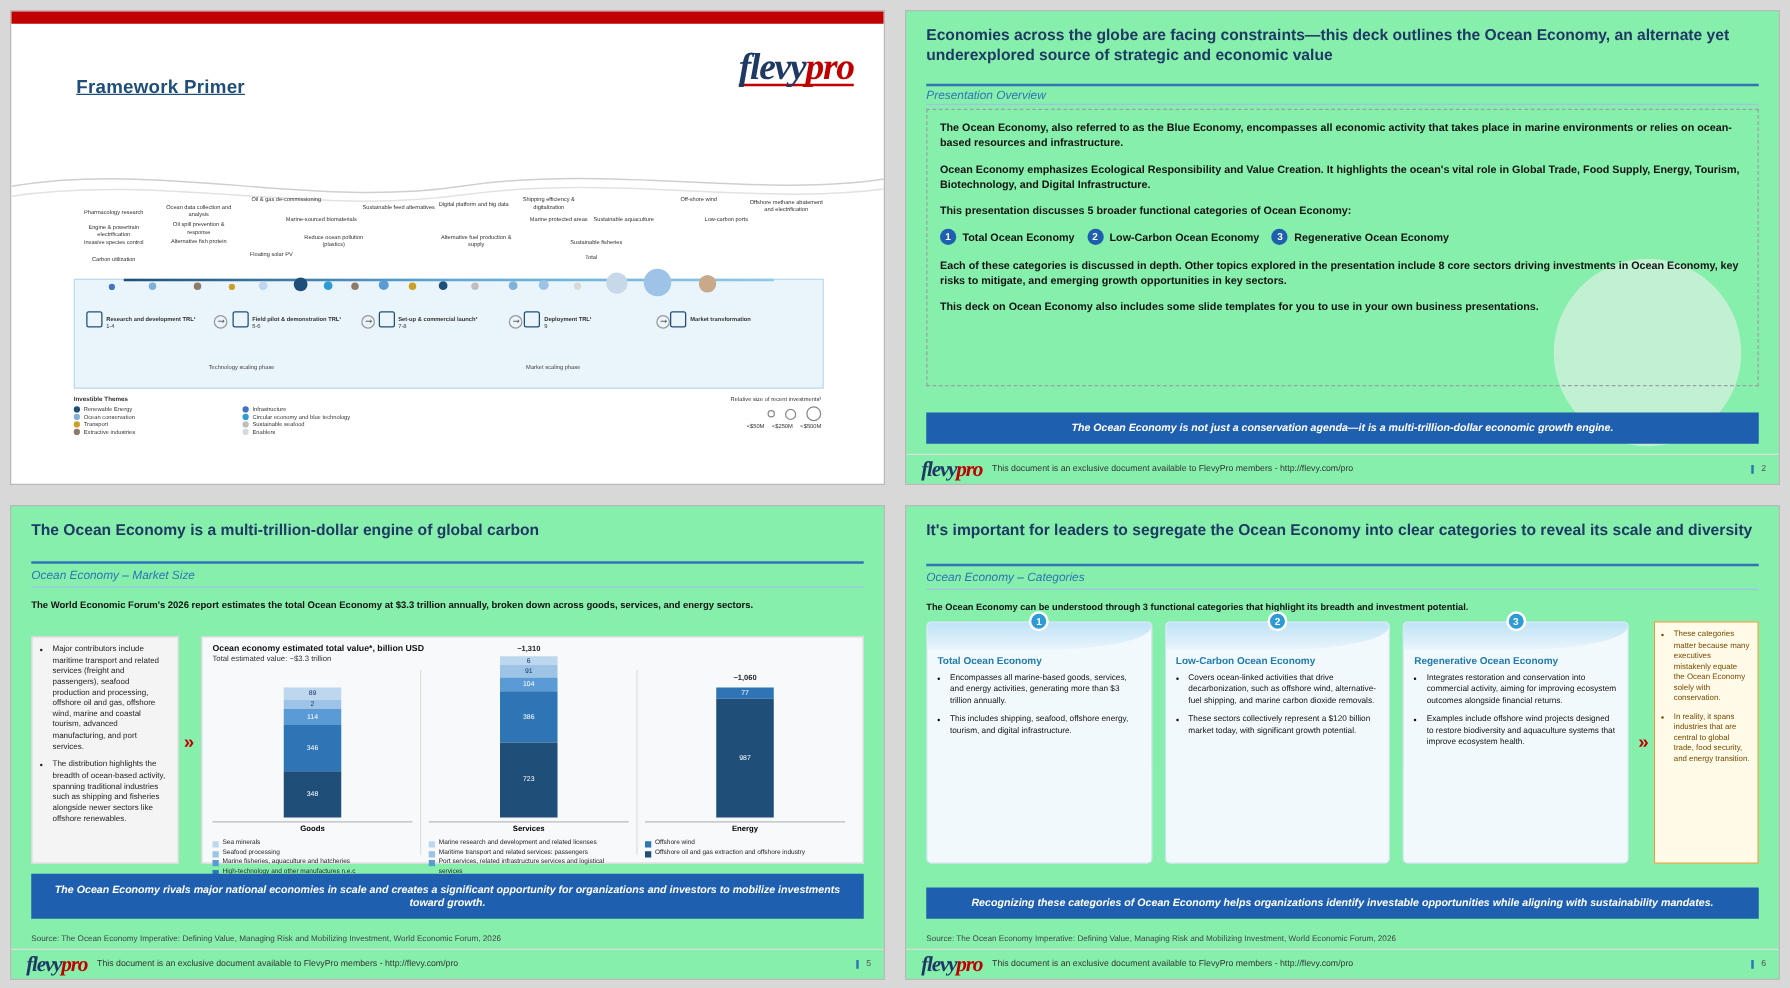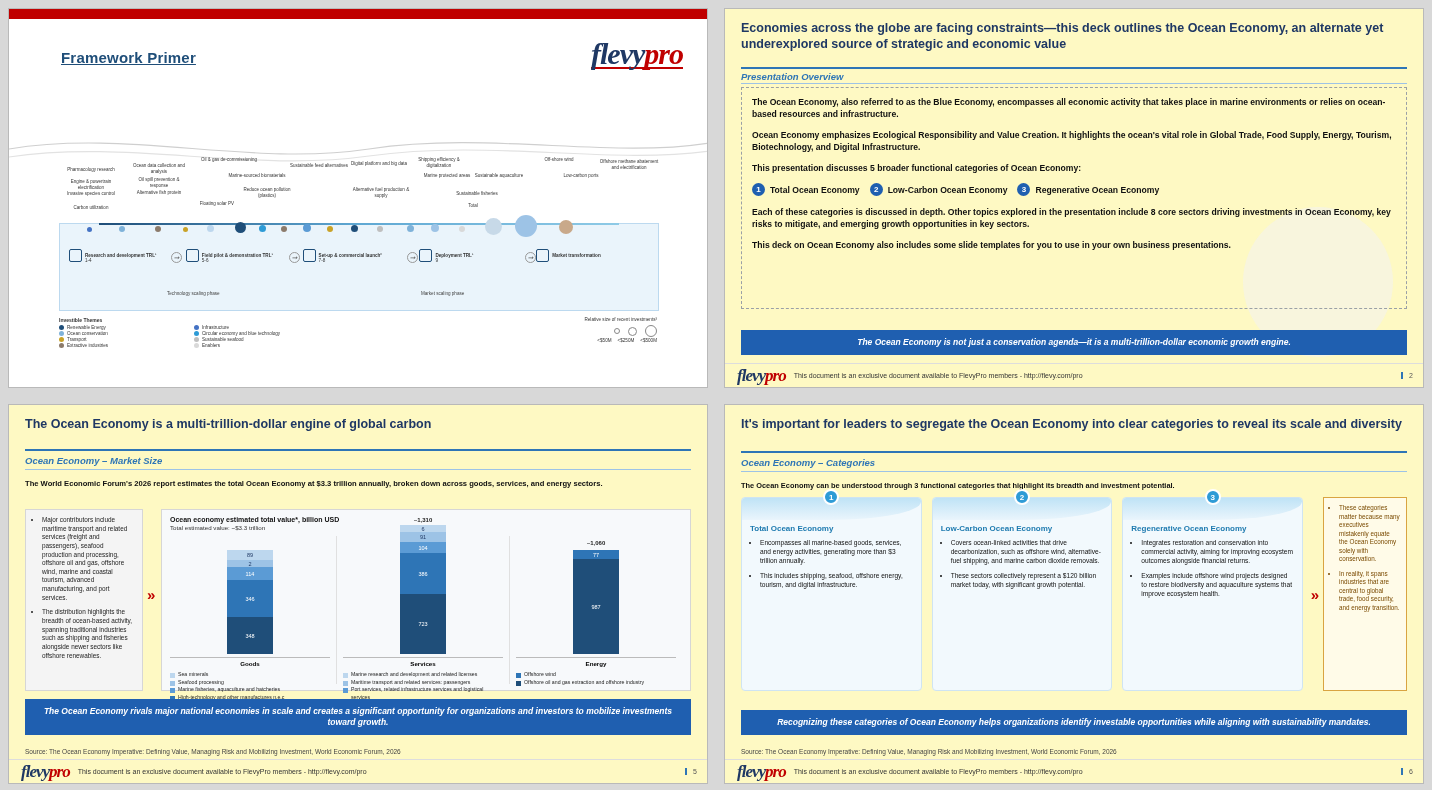--- a/index.html
+++ b/index.html
@@ -14,32 +14,32 @@
     position:relative;
     width:1432px; height:790px;
     display:grid;
     grid-template-columns: 700px 700px;
     grid-template-rows: 380px 380px;
     gap:16px 16px;
     padding:8px 8px;
   }
   .slide {
     position:relative;
-    background:#fef9c3;
+    background:#86efac;
     border:1px solid #b9b9b9;
     overflow:hidden;
   }
 
   
   .s1 { background:#fff; }
   .s1 .topbar { position:absolute; left:0; top:0; width:100%; height:10px; background:#c00000; }
   .s1 .title-wrap { position:absolute; left:52px; top:40px; }
   .s1 .framework {
     font-size:15px; font-weight:bold; color:#1f4e79;
-    text-decoration:underline; letter-spacing:.2px;
+    text-decoration:underline; letter-spacing:.2px;margin-top:12px;
   }
   .s1 .maintitle {
     margin-top:8px;
     font-size:30px; font-weight:bold; color:#1f4e79;
   }
   .logo-flevy {
     font-family:"Liberation Serif", serif;
     font-style:italic; font-weight:bold;
     color:#1f3864; letter-spacing:-1px;
   }
@@ -108,21 +108,21 @@
   .relsize .labels { display:flex; justify-content:flex-end; gap:6px; margin-top:1px; }
 
   
   .hdr {
     position:absolute; left:16px; right:16px; top:12px;
     font-size:12.5px; font-weight:bold; color:#1f3864; line-height:1.25;
   }
   .hdr-rule { position:absolute; left:16px; right:16px; height:1.5px; background:#2e75b6; }
   .subhdr {
     position:absolute; left:16px;
-    font-size:9.5px; font-style:italic; font-weight:bold; color:#2e75b6;
+    font-size:9.5px; font-style:italic; font-weight:normal; color:#2e75b6;
   }
   .slide-footer {
     position:absolute; left:0; bottom:0; width:100%; height:24px;
     border-top:1px solid #ddd; display:flex; align-items:center;
     font-size:7px; color:#333;
   }
   .slide-footer .lf { font-size:17px; margin-left:12px; }
   .slide-footer .txt { margin-left:8px; }
   .slide-footer .pg {
     margin-left:auto; margin-right:10px; font-size:7px; color:#555;

